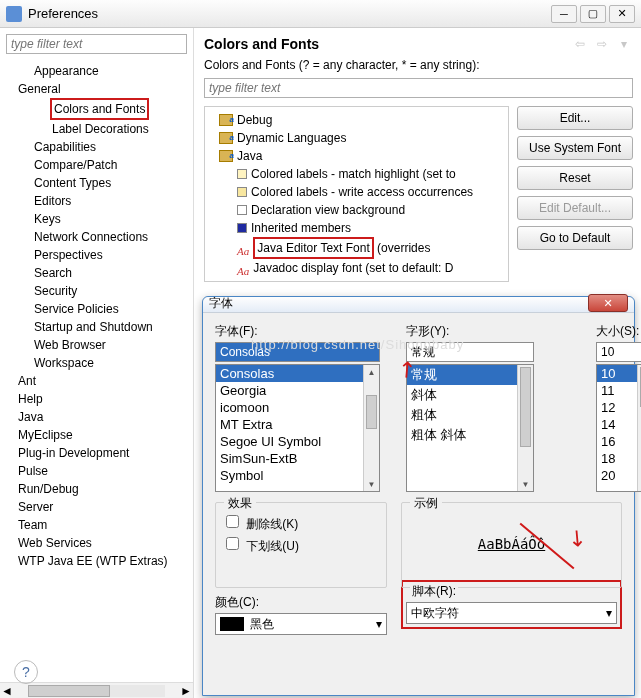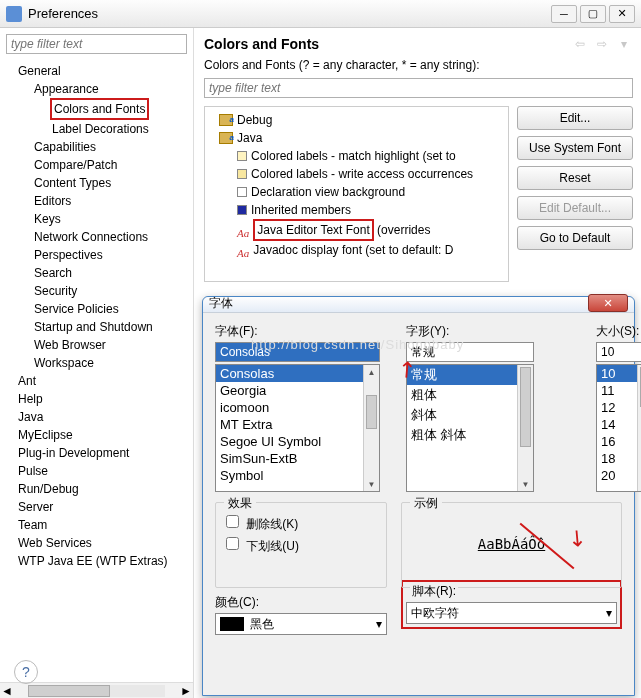--- a/index.html
+++ b/index.html
@@ -96,22 +96,22 @@
     <div class="winbtn">─</div>
     <div class="winbtn">▢</div>
     <div class="winbtn">✕</div>
   </div>
 </div>
 
 <div class="main">
   <div class="left">
     <div class="filterbox"><input placeholder="type filter text" style=""></div>
     <div class="tree">
+      <div class="node c1">Appearance</div>
       <div class="node c0">General</div>
-      <div class="node c1">Appearance</div>
       <div class="node c2"><span class="sel">Colors and Fonts</span></div>
       <div class="node c2">Label Decorations</div>
       <div class="node c1">Capabilities</div>
       <div class="node c1">Compare/Patch</div>
       <div class="node c1">Content Types</div>
       <div class="node c1">Editors</div>
       <div class="node c1">Keys</div>
       <div class="node c1">Network Connections</div>
       <div class="node c1">Perspectives</div>
       <div class="node c1">Search</div>
@@ -154,20 +154,24 @@
     <div class="desc">Colors and Fonts (? = any character, * = any string):</div>
     <div class="filterbox2"><input placeholder="type filter text" style=""></div>
     <div class="cfbody">
       <div class="listpane">
         <div class="tn" style="padding-left:12px">
             <span class="ic folder"></span>
             <span>Debug</span>
           </div>
         <div class="tn" style="padding-left:12px">
             <span class="ic folder"></span>
+            <span>Dynamic Languages</span>
+          </div>
+        <div class="tn" style="padding-left:12px">
+            <span class="ic folder"></span>
             <span>Java</span>
           </div>
         <div class="tn" style="padding-left:30px">
             <span class="ic sq" style="background:#fff4c1"></span>
             <span>Colored labels - match highlight (set to</span>
           </div>
         <div class="tn" style="padding-left:30px">
             <span class="ic sq" style="background:#f8e7a0"></span>
             <span>Colored labels - write access occurrences</span>
           </div>
@@ -220,22 +224,22 @@
               <div class="th"></div>
               <div class="ar" style="bottom:0">▼</div>
             </div>
         </div>
       </div>
       <div class="col colstyle">
         <span class="lab">字形(Y):</span>
         <input value="常规" style="">
         <div class="lst">
           <div class="item sel">常规</div>
+          <div class="item">斜体</div>
           <div class="item">粗体</div>
-          <div class="item">斜体</div>
           <div class="item">粗体 斜体</div>
           <div class="scr">
               <div class="ar" style="top:0">▲</div>
               <div class="th" style="top:2px;height:80px"></div>
               <div class="ar" style="bottom:0">▼</div>
             </div>
         </div>
         <div class="arrow2">↙</div>
       </div>
       <div class="col colsize">

